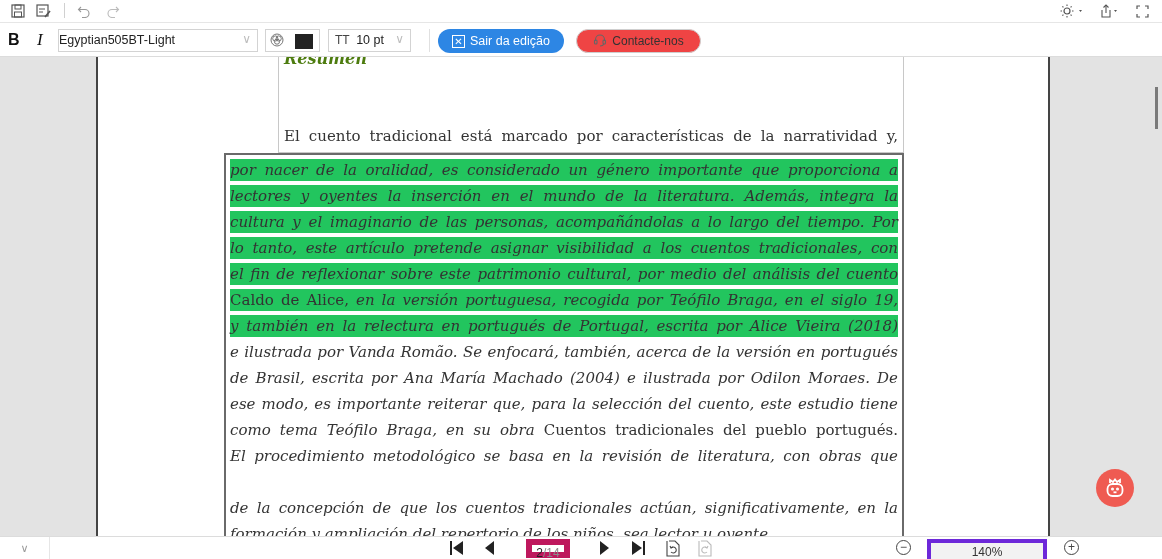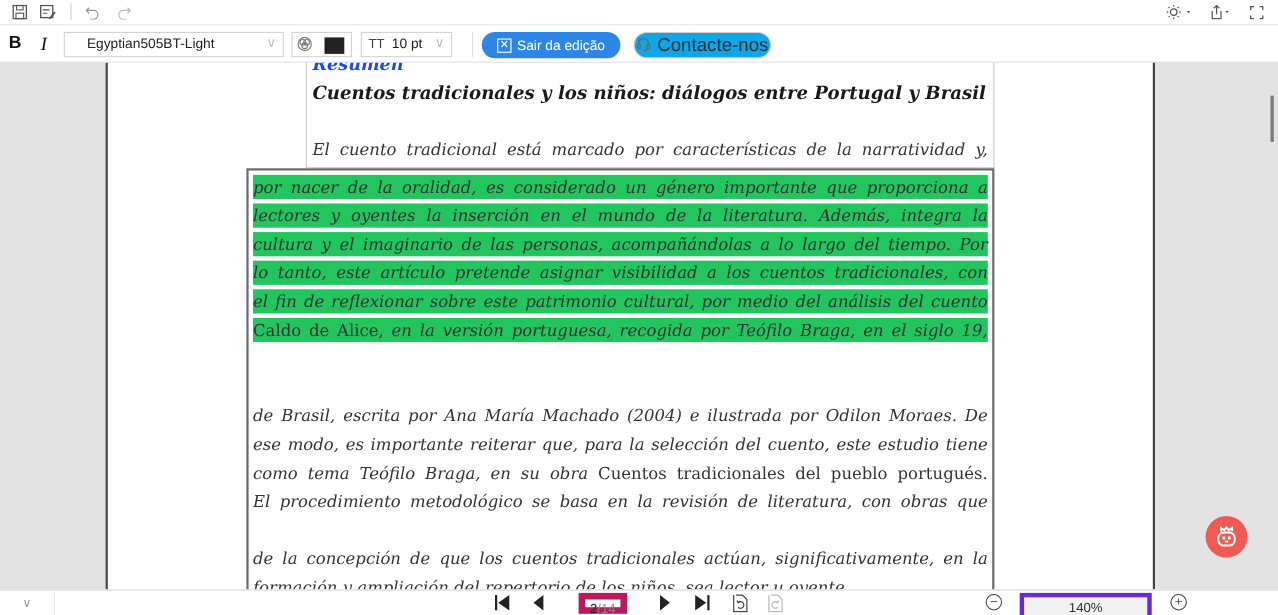--- a/index.html
+++ b/index.html
@@ -5,41 +5,41 @@
     * { box-sizing: border-box; margin: 0; padding: 0; }
     html, body { width: 1162px; height: 559px; overflow: hidden; background: #e3e3e3; font-family: "Liberation Sans", "DejaVu Sans", sans-serif; }
 
     
     .topbar { position: absolute; left: 0; top: 0; width: 1162px; height: 22px; background: #fff; }
     .topbar .ico { position: absolute; top: 2px; width: 18px; height: 18px; display: flex; align-items: center; justify-content: center; color: #555; font-size: 13px; }
     .topbar .sep { position: absolute; left: 64px; top: 3px; width: 1px; height: 15px; background: #d0d0d0; }
     .editbar { position: absolute; left: 0; top: 22px; width: 1162px; height: 35px; background: #fff; border-top: 1px solid #e6e6e6; border-bottom: 1px solid #dcdcdc; }
     .editbar .bold { position: absolute; left: 8px; top: 8px; font-weight: bold; font-size: 16px; color: #111; }
     .editbar .ital { position: absolute; left: 37px; top: 7px; font-style: italic; font-family: "Liberation Serif", serif; font-size: 17px; color: #111; }
-    .font-select { position: absolute; left: 58px; top: 6px; width: 200px; height: 23px; border: 1px solid #d3d3d3; background: #fff; font-size: 12.5px; color: #222; padding: 3px 20px; }
+    .font-select { position: absolute; left: 58px; top: 6px; width: 200px; height: 23px; border: 1px solid #d3d3d3; background: #fff; font-size: 12.5px; color: #222; padding: 3px 0; }
     .font-select .chev { position: absolute; right: 6px; top: 2px; color: #bdbdbd; font-size: 12px; }
     .color-box { position: absolute; left: 265px; top: 6px; width: 55px; height: 23px; border: 1px solid #d3d3d3; background: #fff; }
     .color-box .fx { position: absolute; left: 4px; top: 3px; font-size: 13px; color: #777; }
     .color-box .swatch { position: absolute; left: 29px; top: 4px; width: 18px; height: 15px; background: #222; }
     .size-select { position: absolute; left: 328px; top: 6px; width: 83px; height: 23px; border: 1px solid #d3d3d3; background: #fff; font-size: 12.5px; color: #222; padding: 3px 6px; }
     .size-select .tt { font-size: 12px; color: #444; margin-right: 3px; }
     .size-select .chev { position: absolute; right: 6px; top: 2px; color: #bdbdbd; font-size: 12px; }
     .vsep { position: absolute; left: 429px; top: 6px; width: 1px; height: 23px; background: #e0e0e0; }
     .exit-btn { position: absolute; left: 438px; top: 6px; width: 126px; height: 24px; border-radius: 12px; background: #2d86e4; color: #fff; font-size: 12.5px; display: flex; align-items: center; justify-content: center; gap: 5px; }
     .exit-btn .xbox { width: 13px; height: 13px; border: 1px solid #fff; font-size: 10px; line-height: 11px; text-align: center; }
-    .contact-btn { position: absolute; left: 576px; top: 6px; width: 125px; height: 24px; border-radius: 12px; background: #0ea5e9; border: 1px solid #cfcfcf; color: #333; font-size: 17px; display: flex; align-items: center; justify-content: center; gap: 5px; }
+    .contact-btn { position: absolute; left: 576px; top: 6px; width: 125px; height: 24px; border-radius: 12px; background: #ef4444; border: 1px solid #cfcfcf; color: #333; font-size: 12px; display: flex; align-items: center; justify-content: center; gap: 5px; }
     .contact-btn .hs { font-size: 12px; color: #555; }
 
     
     .viewer { position: absolute; left: 0; top: 57px; width: 1162px; height: 479px; background: #e3e3e3; overflow: hidden; }
     .page { position: absolute; left: 96px; top: -10px; width: 954px; height: 600px; background: #fff; border-left: 2px solid #444; border-right: 2px solid #444; }
     .block1 { position: absolute; left: 180px; top: 0px; width: 626px; height: 106px; border-left: 1px solid #c8c8c8; border-right: 1px solid #c8c8c8; border-bottom: 1px solid #c8c8c8; }
-    .resumen { position: absolute; left: 5px; top: 2px; font-family: "DejaVu Serif", serif; font-weight: bold; font-style: italic; font-size: 16px; color: #1d4ed8; }
+    .resumen { position: absolute; left: 5px; top: 2px; font-family: "DejaVu Serif", serif; font-weight: bold; font-style: italic; font-size: 16px; color: #4d7c0f; }
     .title { position: absolute; left: 5px; top: 28px; font-family: "DejaVu Serif", serif; font-weight: bold; font-style: italic; font-size: 16.5px; color: #1a1a1a; white-space: nowrap; }
-    .firstline { position: absolute; left: 5px; right: 5px; top: 80px; font-family: "DejaVu Serif", serif; font-style: italic; font-size: 15px; color: #333; text-align: justify; text-align-last: justify; white-space: nowrap; }
+    .firstline { position: absolute; left: 5px; right: 5px; top: 80px; font-family: "DejaVu Serif", serif; font-size: 15px; color: #333; text-align: justify; text-align-last: justify; white-space: nowrap; }
     .block2 { position: absolute; left: 126px; top: 106px; width: 680px; height: 420px; border: 2px solid #6a6a6a; }
     .line { position: absolute; left: 4px; width: 668px; height: 22px; font-family: "DejaVu Serif", serif; font-style: italic; font-size: 15px; line-height: 22px; color: #333; text-align: justify; text-align-last: justify; white-space: nowrap; }
     .line.sel { background: #22c55e; }
     .line .up { font-style: normal; }
 
     
     .vscroll { position: absolute; left: 1155px; top: 87px; width: 3px; height: 42px; background: #7a7a7a; }
     .robot { position: absolute; left: 1096px; top: 469px; width: 38px; height: 38px; border-radius: 50%; background: #ef5b52; display: flex; align-items: center; justify-content: center; }
 
     
@@ -155,30 +155,31 @@
         </svg>
     </span>
     <span>Contacte-nos</span>
   </div>
 </div>
 
 <div class="viewer">
   <div class="page">
     <div class="block1">
       <div class="resumen">Resumen</div>
-      <div class="title">Cuentos tradicionales y los niños: diálogos entre Portugal y Brasil</div>
       <div class="firstline">El cuento tradicional está marcado por características de la narratividad y,</div>
     </div>
     <div class="block2">
       <div class="line sel" style="top:4px;">por nacer de la oralidad, es considerado un género importante que proporciona a</div>
       <div class="line sel" style="top:30px;">lectores y oyentes la inserción en el mundo de la literatura. Además, integra la</div>
       <div class="line sel" style="top:56px;">cultura y el imaginario de las personas, acompañándolas a lo largo del tiempo. Por</div>
       <div class="line sel" style="top:82px;">lo tanto, este artículo pretende asignar visibilidad a los cuentos tradicionales, con</div>
       <div class="line sel" style="top:108px;">el fin de reflexionar sobre este patrimonio cultural, por medio del análisis del cuento</div>
       <div class="line sel" style="top:134px;"><span class="up">Caldo de Alice,</span><span> en la versión portuguesa, recogida por Teófilo Braga, en el siglo 19,</span></div>
+      <div class="line sel" style="top:160px;">y también en la relectura en portugués de Portugal, escrita por Alice Vieira (2018)</div>
+      <div class="line" style="top:186px;">e ilustrada por Vanda Romão. Se enfocará, también, acerca de la versión en portugués</div>
       <div class="line" style="top:212px;">de Brasil, escrita por Ana María Machado (2004) e ilustrada por Odilon Moraes. De</div>
       <div class="line" style="top:238px;">ese modo, es importante reiterar que, para la selección del cuento, este estudio tiene</div>
       <div class="line" style="top:264px;"><span>como tema Teófilo Braga, en su obra </span><span class="up">Cuentos tradicionales del pueblo portugués.</span></div>
       <div class="line" style="top:290px;">El procedimiento metodológico se basa en la revisión de literatura, con obras que</div>
       <div class="line" style="top:342px;">de la concepción de que los cuentos tradicionales actúan, significativamente, en la</div>
       <div class="line" style="top:368px; text-align-last:left;">formación y ampliación del repertorio de los niños, sea lector u oyente.</div>
     </div>
   </div>
   <div class="vscroll" style="top:30px;"></div>
   <div class="robot" style="top:412px;">

